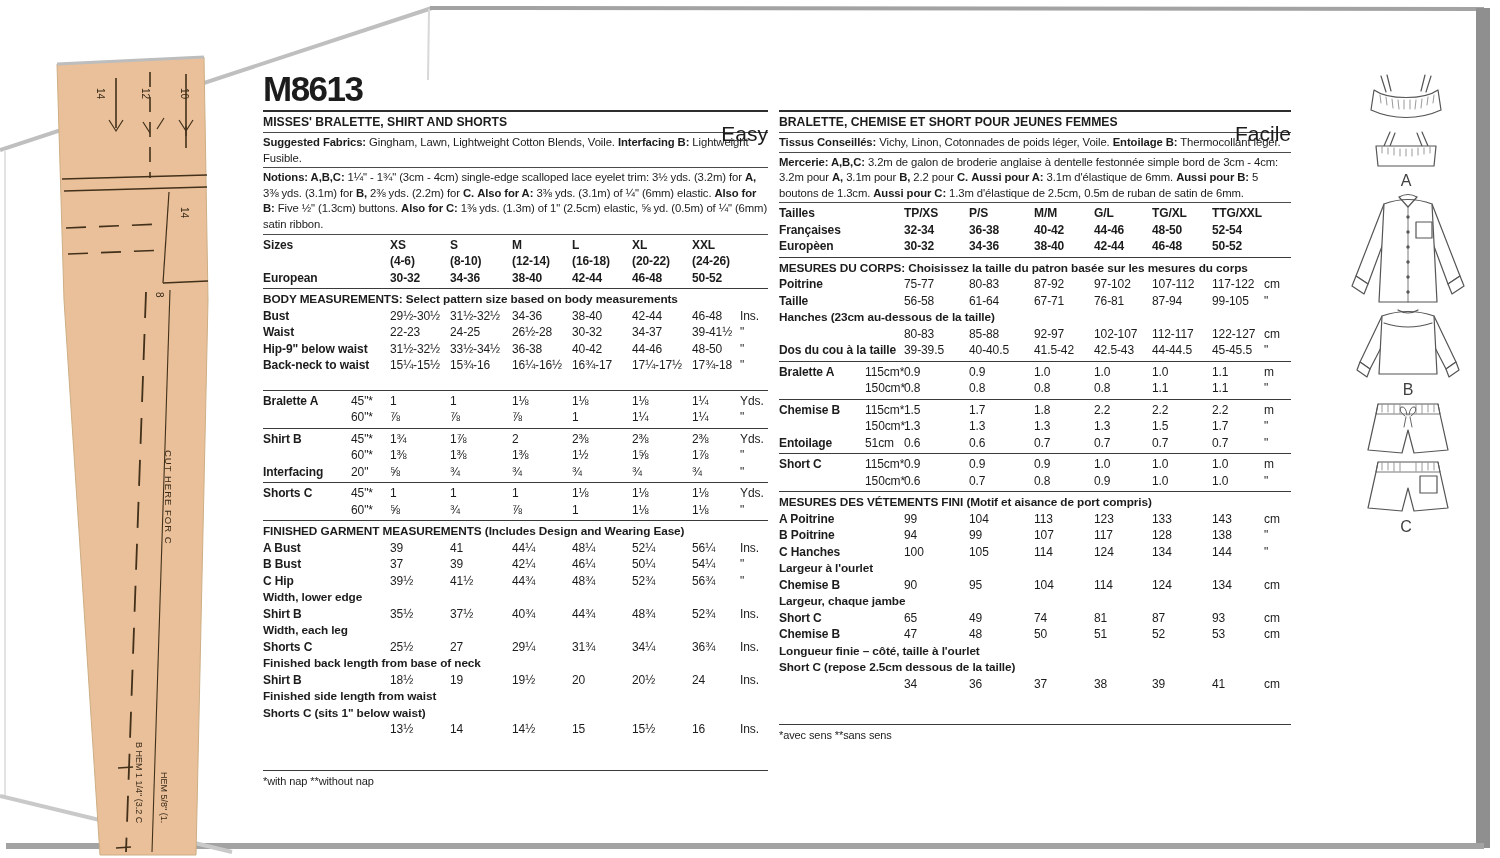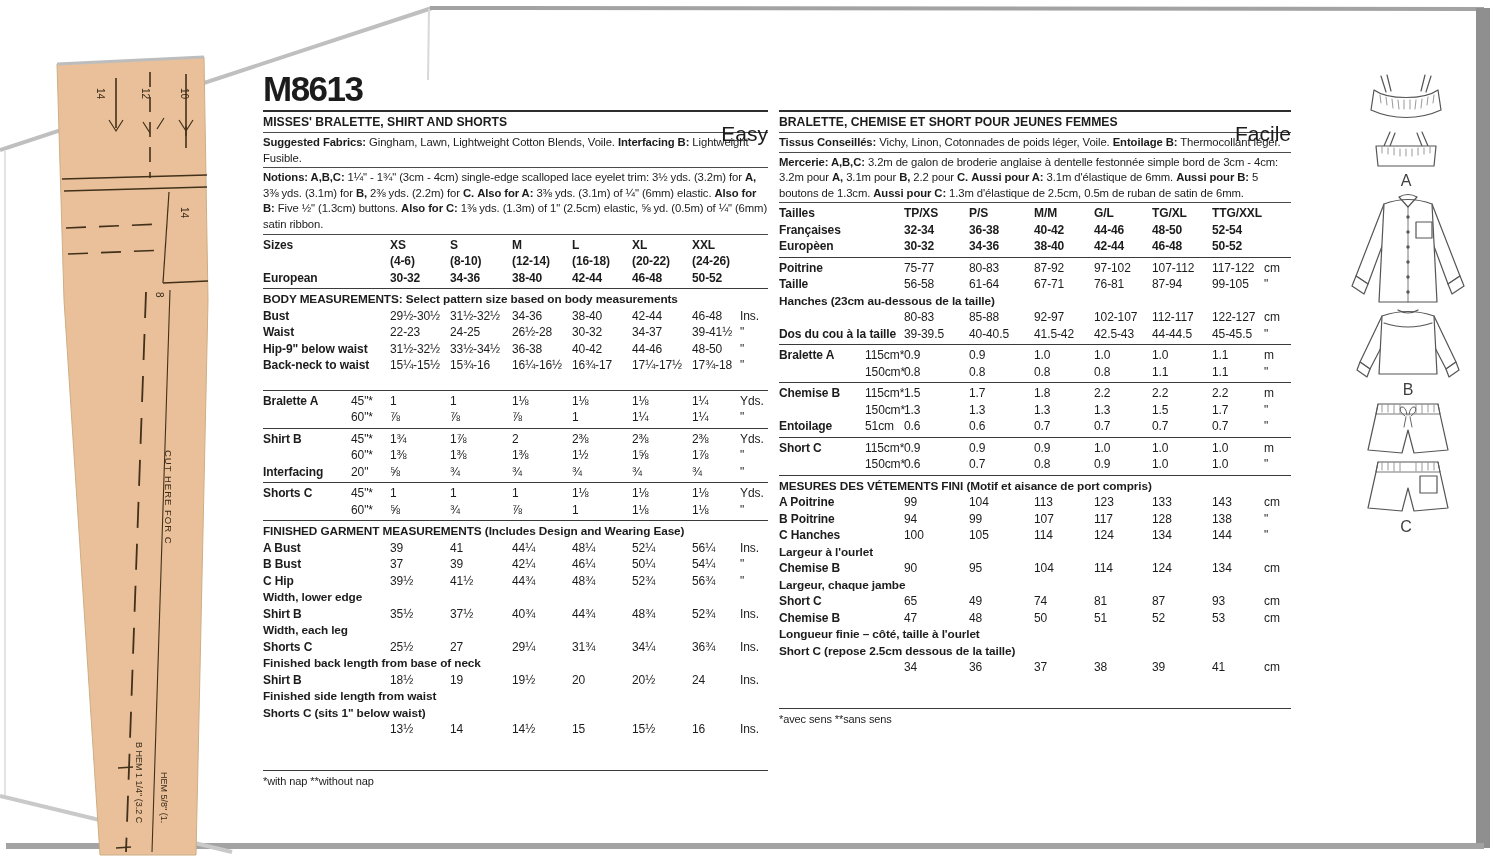--- a/index.html
+++ b/index.html
@@ -371,20 +371,21 @@
           <span class="lbl span2">Europèen</span>
           <span class="cell">30-32</span>
           <span class="cell">34-36</span>
           <span class="cell">38-40</span>
           <span class="cell">42-44</span>
           <span class="cell">46-48</span>
           <span class="cell">50-52</span>
           <span class="unit"></span>
         </div>
         <div class="rule"></div>
+        <div class="caption">MESURES DU CORPS: Choisissez la taille du patron basée sur les mesures du corps</div>
         <div class="mrow">
           <span class="lbl span2">Poitrine</span>
           <span class="cell">75-77</span>
           <span class="cell">80-83</span>
           <span class="cell">87-92</span>
           <span class="cell">97-102</span>
           <span class="cell">107-112</span>
           <span class="cell">117-122</span>
           <span class="unit">cm</span>
         </div>

